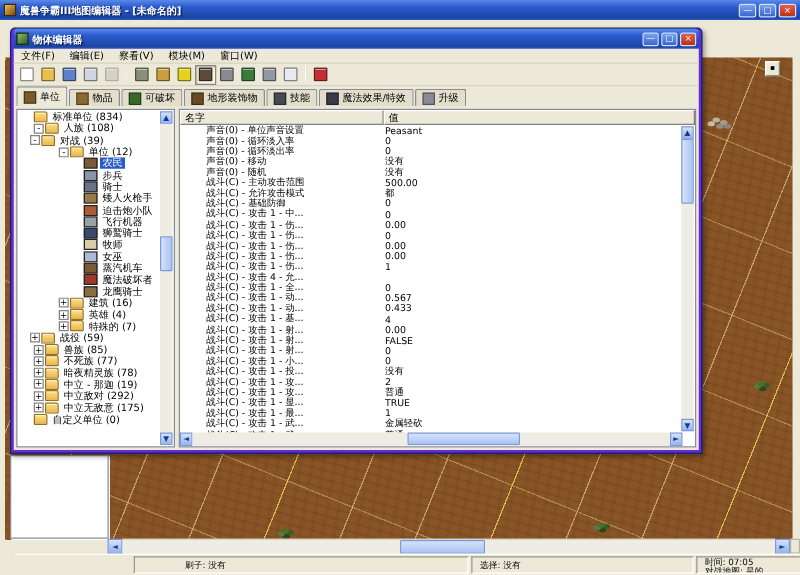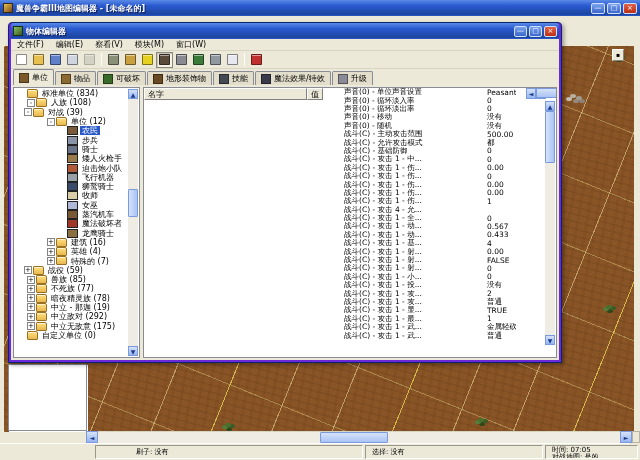--- a/index.html
+++ b/index.html
@@ -46,21 +46,21 @@
   .sbtn { flex:none; background:linear-gradient(180deg,#d6e2f8,#96b4ee); border:1px solid #7a9ae0;
     color:#1a3a8a; font-size:6px; display:flex; align-items:center; justify-content:center; }
   .main-hscroll .sbtn { width:12px; height:12px; }
   .main-htrack { flex:1; position:relative; background:#efede3; border-top:1px solid #d8d4c4; }
   .main-hthumb { position:absolute; left:222px; top:0; width:68px; height:11px;
     background:linear-gradient(180deg,#d6e2f8,#aac4f4); border:1px solid #7a9ae0; border-radius:1px; }
   .grip-corner { position:absolute; left:632px; top:431px; width:8px; height:12px; background:#ece9d8;
     border:1px solid #b8b4a4; }
 
   
-  .statusbar { position:absolute; left:0; top:443px; width:629px; height:17px; background:#ece9d8;
+  .statusbar { position:absolute; left:12px; top:443px; width:629px; height:17px; background:#ece9d8;
     border-top:1px solid #fff; font-size:7px; }
   .sfield { position:absolute; top:1px; height:14px; border:1px solid; border-color:#9a988a #fff #fff #9a988a;
     display:flex; align-items:center; white-space:nowrap; overflow:hidden; }
   .sf1 { left:95px; width:268px; padding-left:40px; }
   .sf2 { left:365px; width:178px; padding-left:6px; }
   .sf3 { left:545px; width:93px; display:block; padding-left:6px; line-height:7px; padding-top:1px; }
 
   
   .oe { position:absolute; left:8px; top:22px; width:554px; height:341px;
     background:#6d28d9; border:1px solid #09256e; border-radius:4px 4px 0 0; padding:0 2px 2px;
@@ -115,21 +115,21 @@
   .vscroll .sbtn { width:10px; height:10px; }
   .vscroll .sbtn.bottom { position:absolute; bottom:0; }
   .vthumb { position:absolute; left:0; width:10px; background:linear-gradient(90deg,#d6e2f8,#aac4f4);
     border:1px solid #7a9ae0; border-radius:1px; }
   .tree-panel .vthumb { top:100px; height:28px; }
   .list-vscroll { top:13px; bottom:12px; }
   .list-vscroll .vthumb { top:10px; height:52px; }
 
   
   .list-panel { flex:1; min-width:0; background:#fff; border:1px solid #898c95; position:relative;
-    display:flex; flex-direction:row; overflow:hidden; }
+    display:flex; flex-direction:column; overflow:hidden; }
   .list-header { display:flex; height:12px; flex:none; background:#ece9d8; font-size:8px; }
   .hcell { border:1px solid; border-color:#fff #808080 #808080 #fff; padding:0 3px; display:flex; align-items:center; }
   .hcell.name { width:163px; flex:none; } .hcell.value { flex:1; }
   .list-rows { flex:1; min-height:0; overflow:hidden; margin-right:10px; font-size:7.5px; }
   .lrow { display:flex; height:8.4px; align-items:center; }
   .lname { width:160px; flex:none; padding-left:21px; white-space:nowrap; overflow:hidden; }
   .lval { flex:1; padding-left:4px; white-space:nowrap; overflow:hidden; }
   .list-hscroll { height:11px; flex:none; display:flex; margin-right:10px; }
   .list-hscroll .sbtn { width:10px; height:11px; }
   .list-htrack { flex:1; position:relative; background:#efede3; }

